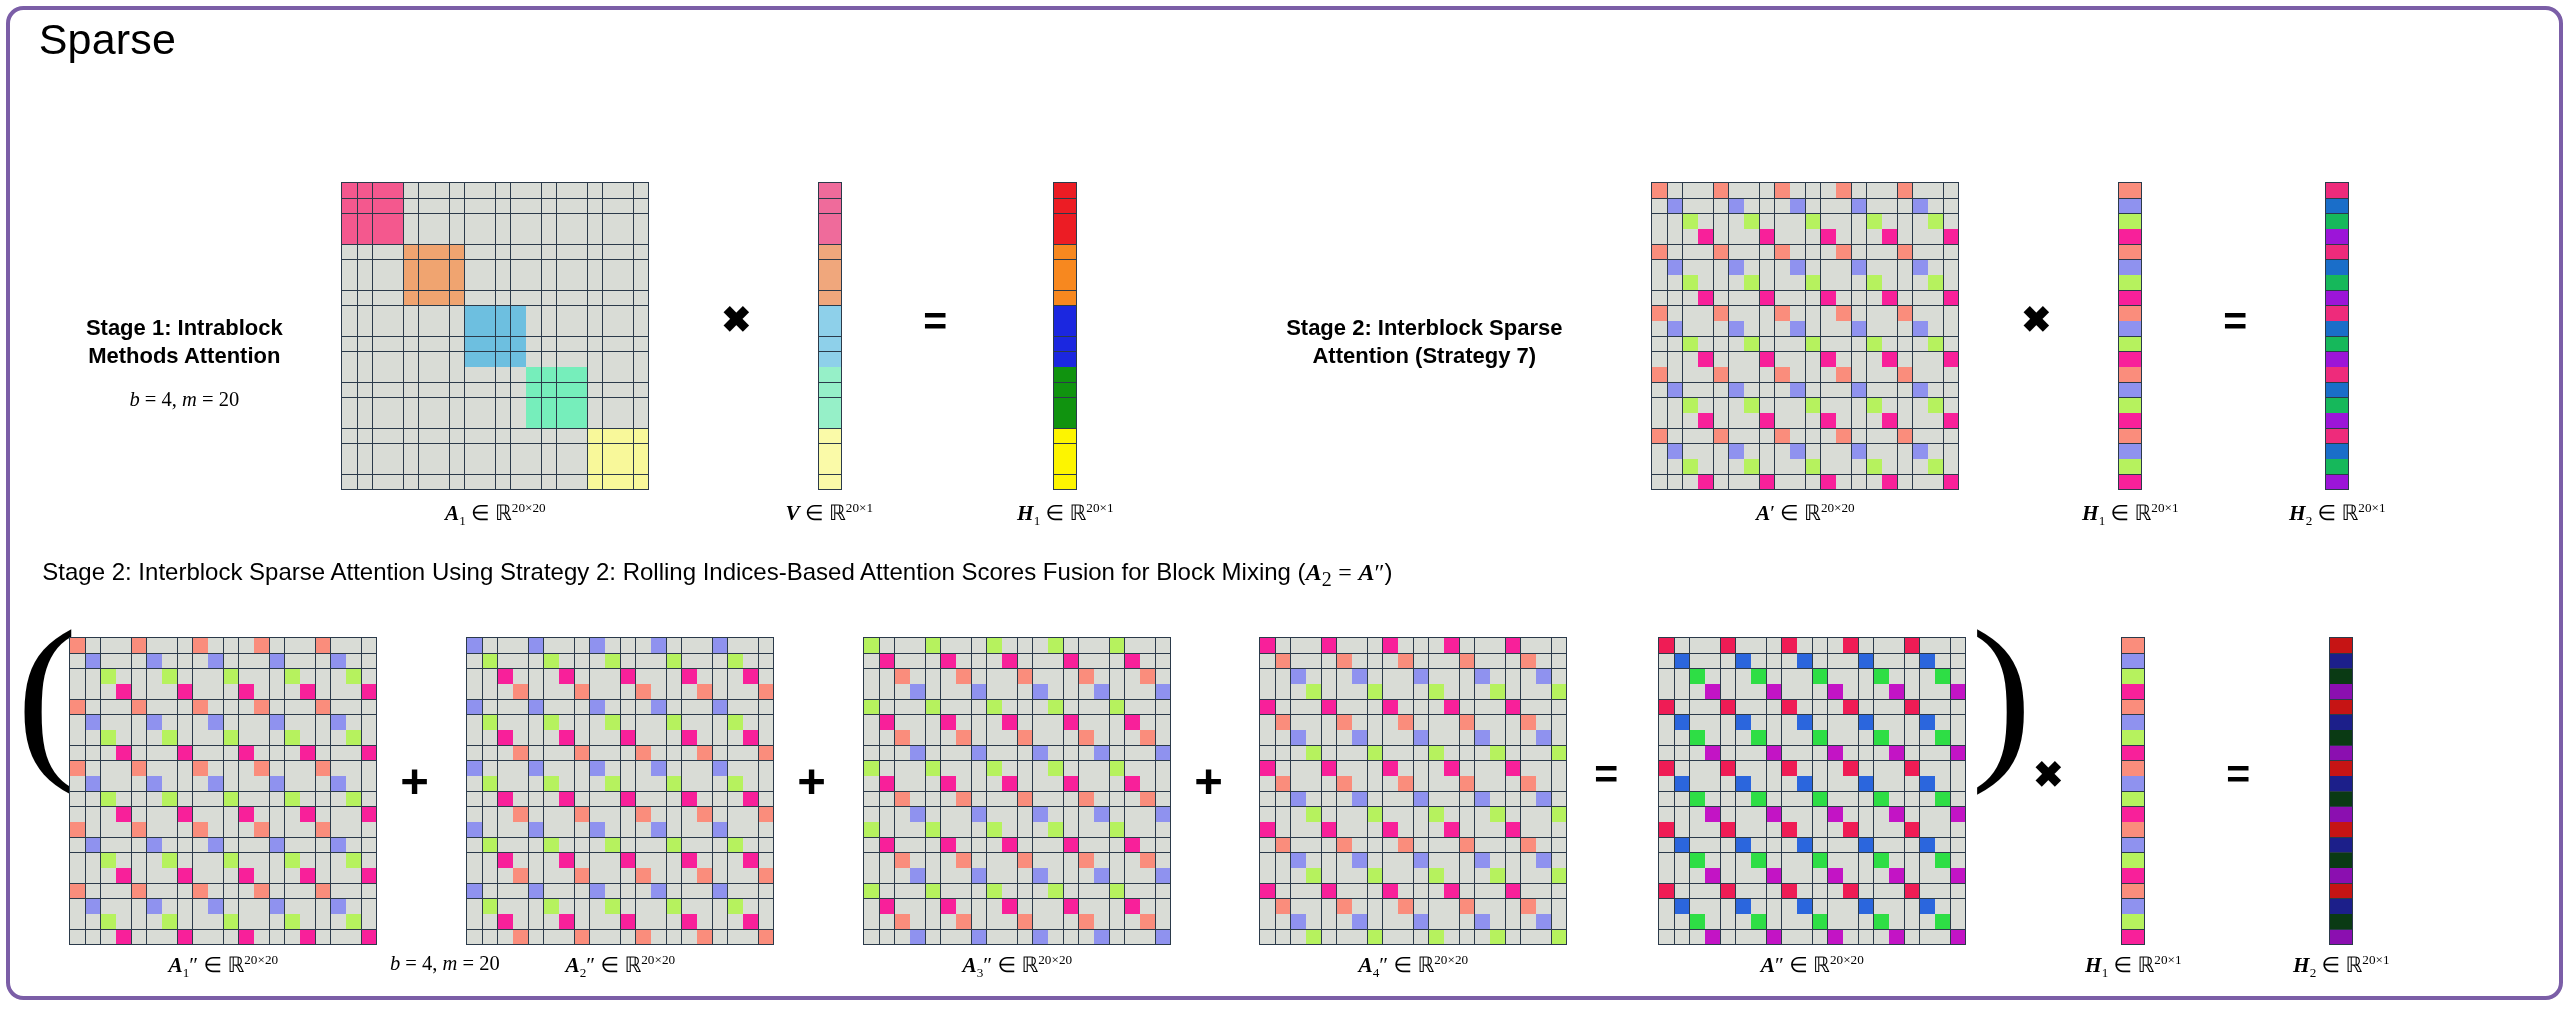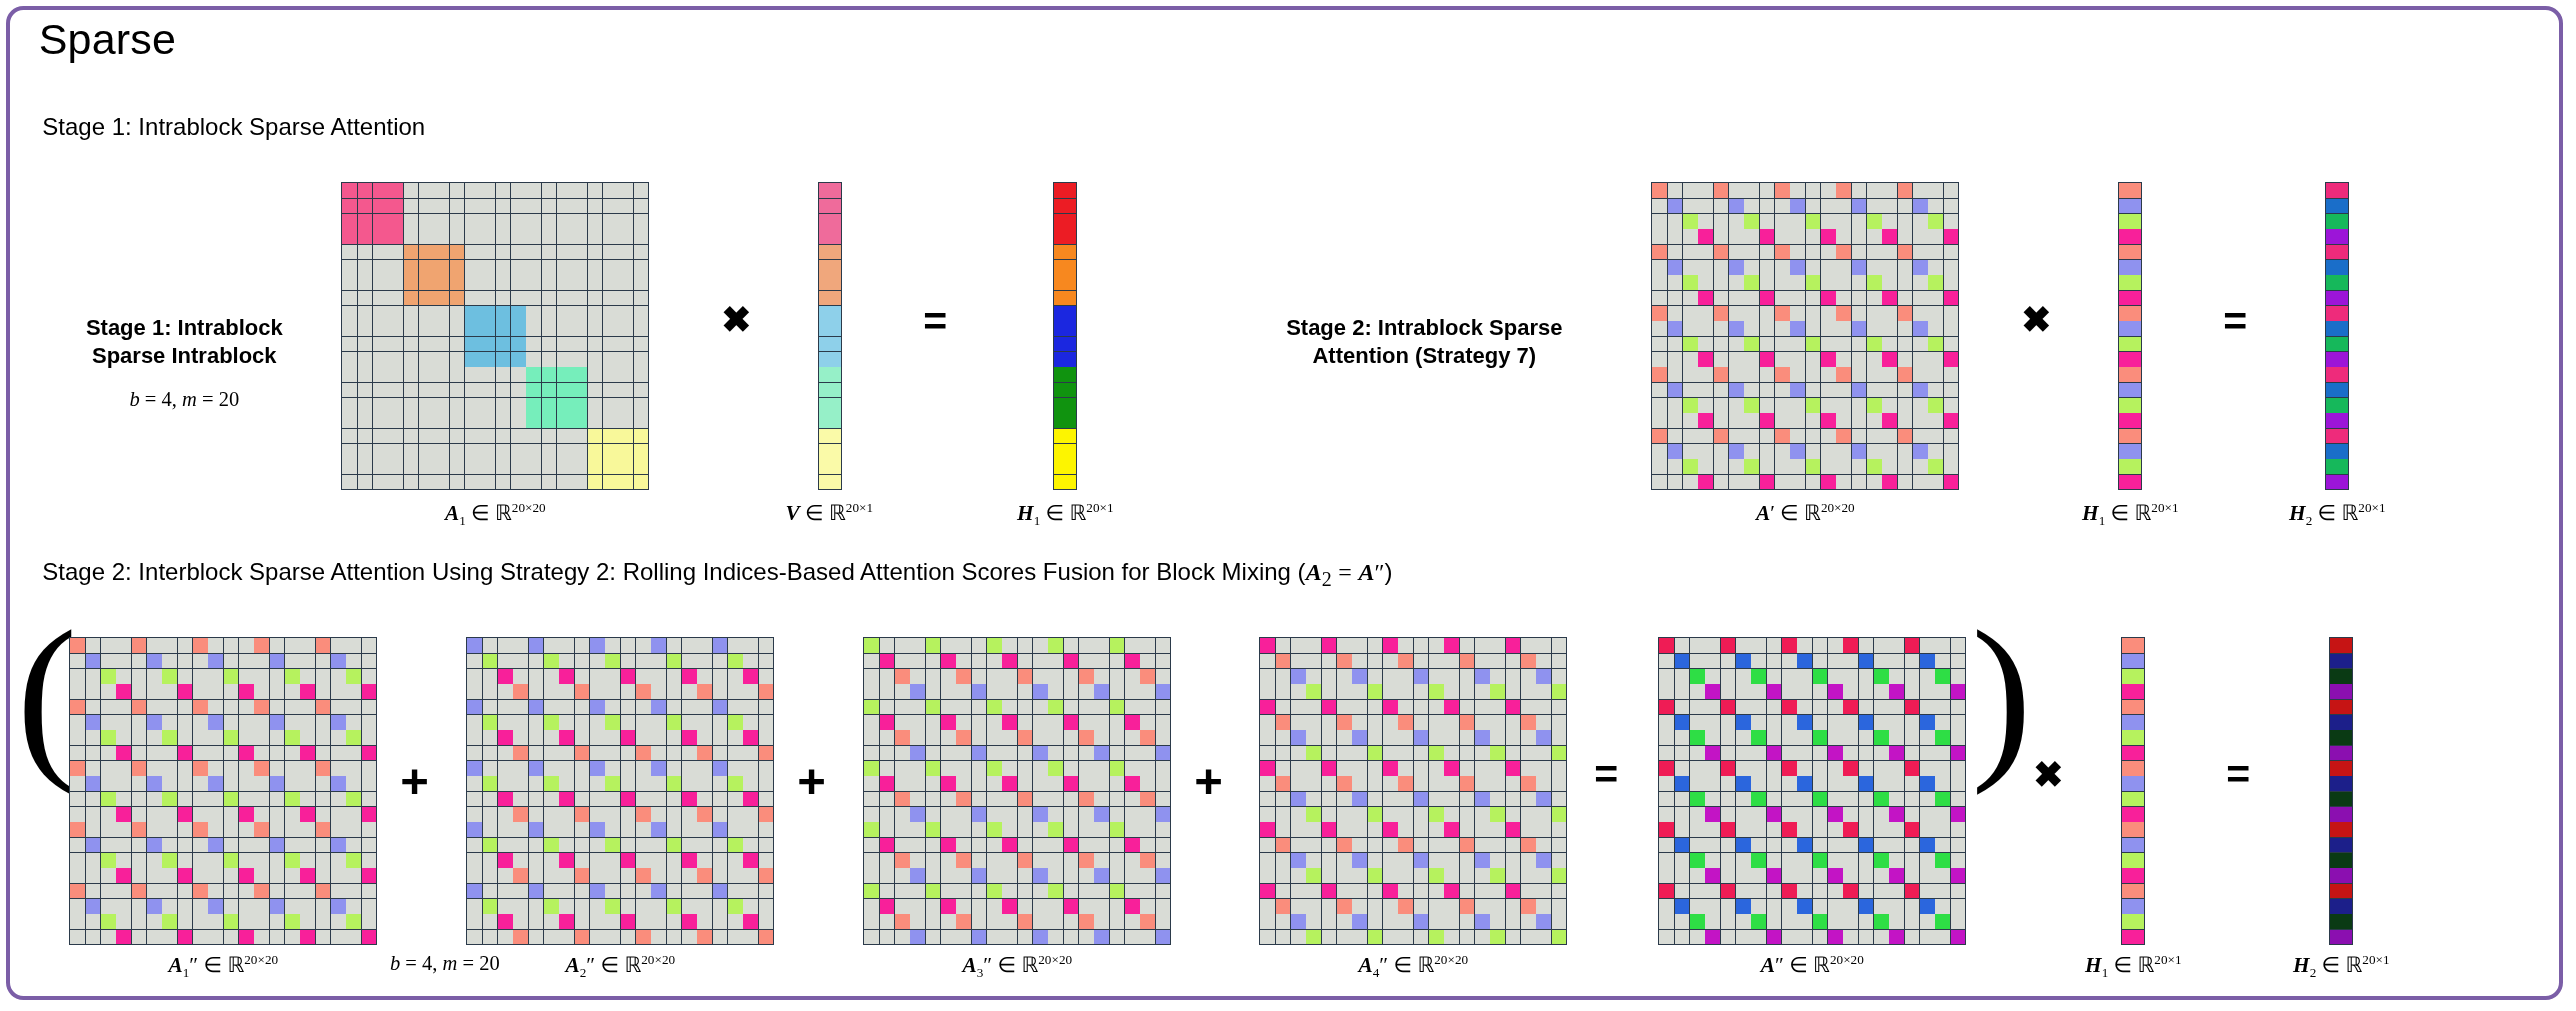--- a/index.html
+++ b/index.html
@@ -59,25 +59,24 @@
     font-size:182px; color:#000; line-height:1; font-weight:300;
   }
 </style>
 </head>
 <body>
 
 <div id="slide">
 
   <div class="title-main">Sparse</div>
 
-  <div class="sec-title" style="left:32px; top:103px;">Stage 1: Intrablock Sparse Attention</div>
 
   <div class="side-label" style="left:16px; top:304px; width:316px;">
     <div>Stage 1: Intrablock</div>
-    <div>Sparse Intrablock</div>
+    <div>Methods Attention</div>
   </div>
   <div class="side-sub" style="left:16px; top:378px; width:316px;">
     <i>b</i> = 4, <i>m</i> = 20
   </div>
 
   <div class="mat" id="m-a1" style="left:331px; top:172px; width:308px; height:308px;">
       <div class="g" style="grid-template-columns: repeat(20, 1fr); grid-template-rows: repeat(20, 1fr);">
         <div class="cell" style="background: rgb(244, 88, 142);"></div>
         <div class="cell" style="background: rgb(244, 88, 142);"></div>
         <div class="cell" style="background: rgb(244, 88, 142);"></div>
@@ -540,21 +539,21 @@
   </div>
   <div class="cap" style="left:740px; top:490px; width:158px;">
     <b>V</b> ∈ ℝ<sup>20×1</sup>
   </div>
   <div class="cap" style="left:976px; top:490px; width:158px;">
     <b>H</b><sub>1</sub> ∈ ℝ<sup>20×1</sup>
   </div>
 
 
   <div class="side-label" style="left:1185px; top:304px; width:458px;">
-    <div>Stage 2: Intrablock Sparse</div>
+    <div>Stage 2: Interblock Sparse</div>
     <div>Attention (Strategy 7)</div>
   </div>
 
   <div class="mat" id="m-ap" style="left:1641px; top:172px; width:308px; height:308px;">
       <div class="g" style="grid-template-columns: repeat(20, 1fr); grid-template-rows: repeat(20, 1fr);">
         <div class="cell" style="background: rgb(250, 141, 124);"></div>
         <div class="cell" style="background: rgb(217, 220, 214);"></div>
         <div class="cell" style="background: rgb(217, 220, 214);"></div>
         <div class="cell" style="background: rgb(217, 220, 214);"></div>
         <div class="cell" style="background: rgb(250, 141, 124);"></div>

